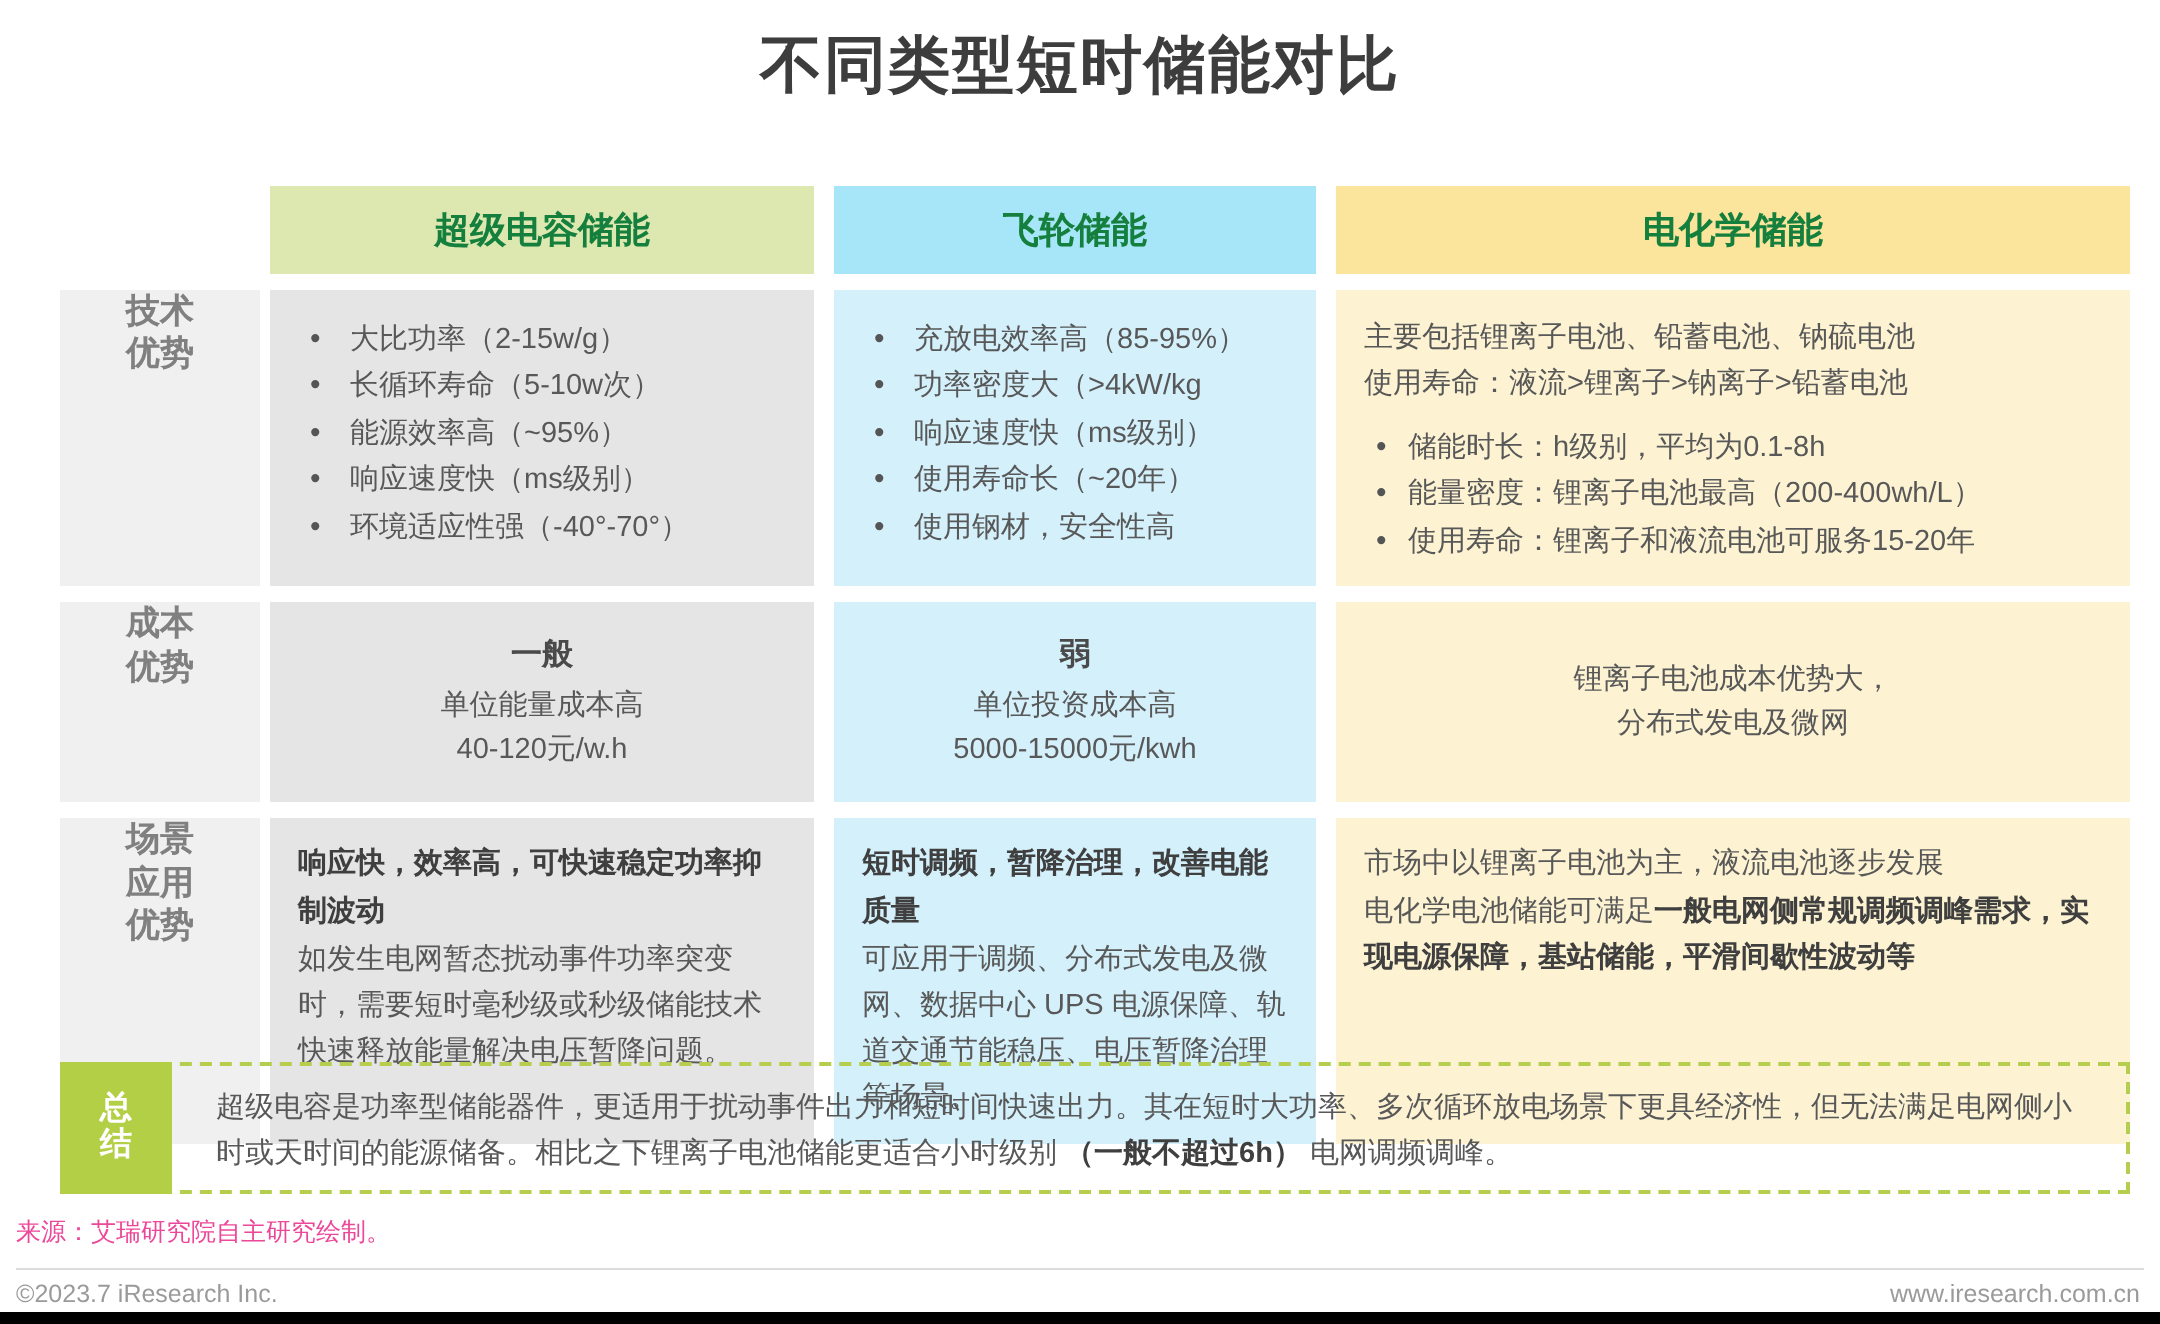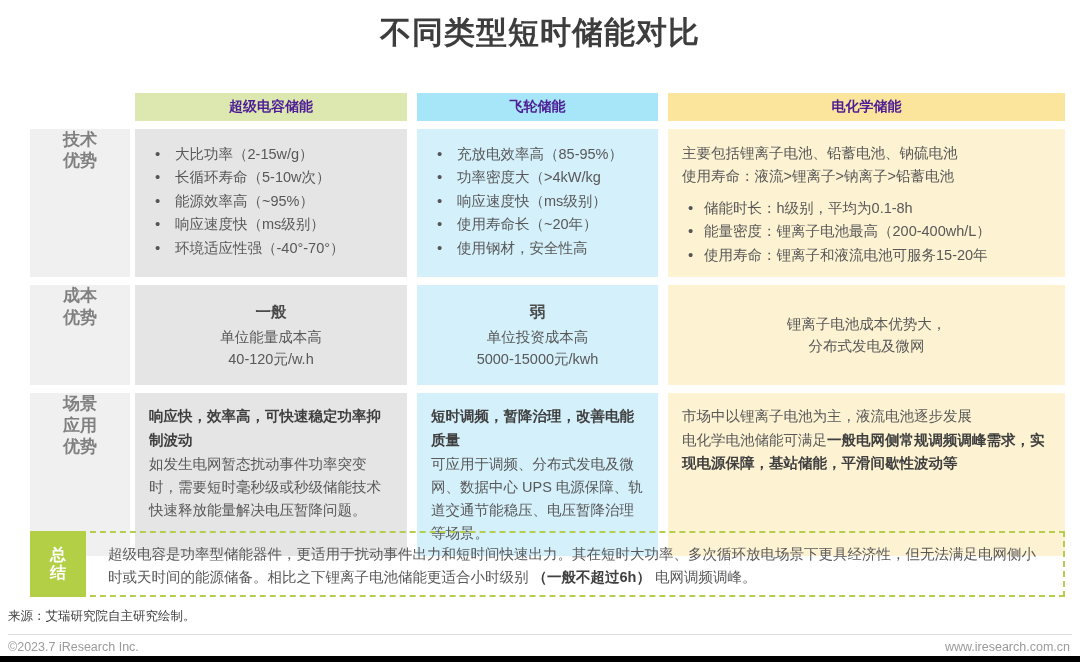--- a/index.html
+++ b/index.html
@@ -41,23 +41,23 @@
 
   .cells{display:flex;flex:1 1 auto;}
   .cell{box-sizing:border-box;}
   .cell + .cell{margin-left:10px;}
   .c1{flex:0 0 272px;}
   .c2{flex:0 0 241px;}
   .c3{flex:1 1 auto;}
 
   
   .hdr{
-    height:28px;
+    height:44px;
     display:flex;align-items:center;justify-content:center;
-    font-size:14px;font-weight:bold;color:#4c1d95;
+    font-size:18px;font-weight:bold;color:#15803d;
   }
   .hdr.green{background:#dde7b0;}
   .hdr.blue{background:#a7e5f8;}
   .hdr.yellow{background:#fbe49b;}
 
   .body.green{background:#e5e5e5;}
   .body.blue{background:#d4f0fb;}
   .body.yellow{background:#fdf3d3;}
 
   
@@ -122,21 +122,21 @@
   .sumtext{
     flex:1 1 auto;
     padding:10px 14px 0 22px;
     font-size:14.5px;line-height:1.62;color:#585858;
   }
   .sumtext .b{font-weight:bold;color:#3f3f3f;}
 
   
   .source{
     position:absolute;left:8px;top:608px;
-    font-size:12.5px;color:#404040;
+    font-size:12.5px;color:#ec4899;
   }
   .footline{
     position:absolute;left:8px;top:634px;width:1064px;height:1px;
     background:#dcdcdc;
   }
   .copy{
     position:absolute;left:8px;top:640px;
     font-size:12.5px;color:#9a9a9a;
   }
   .site{

